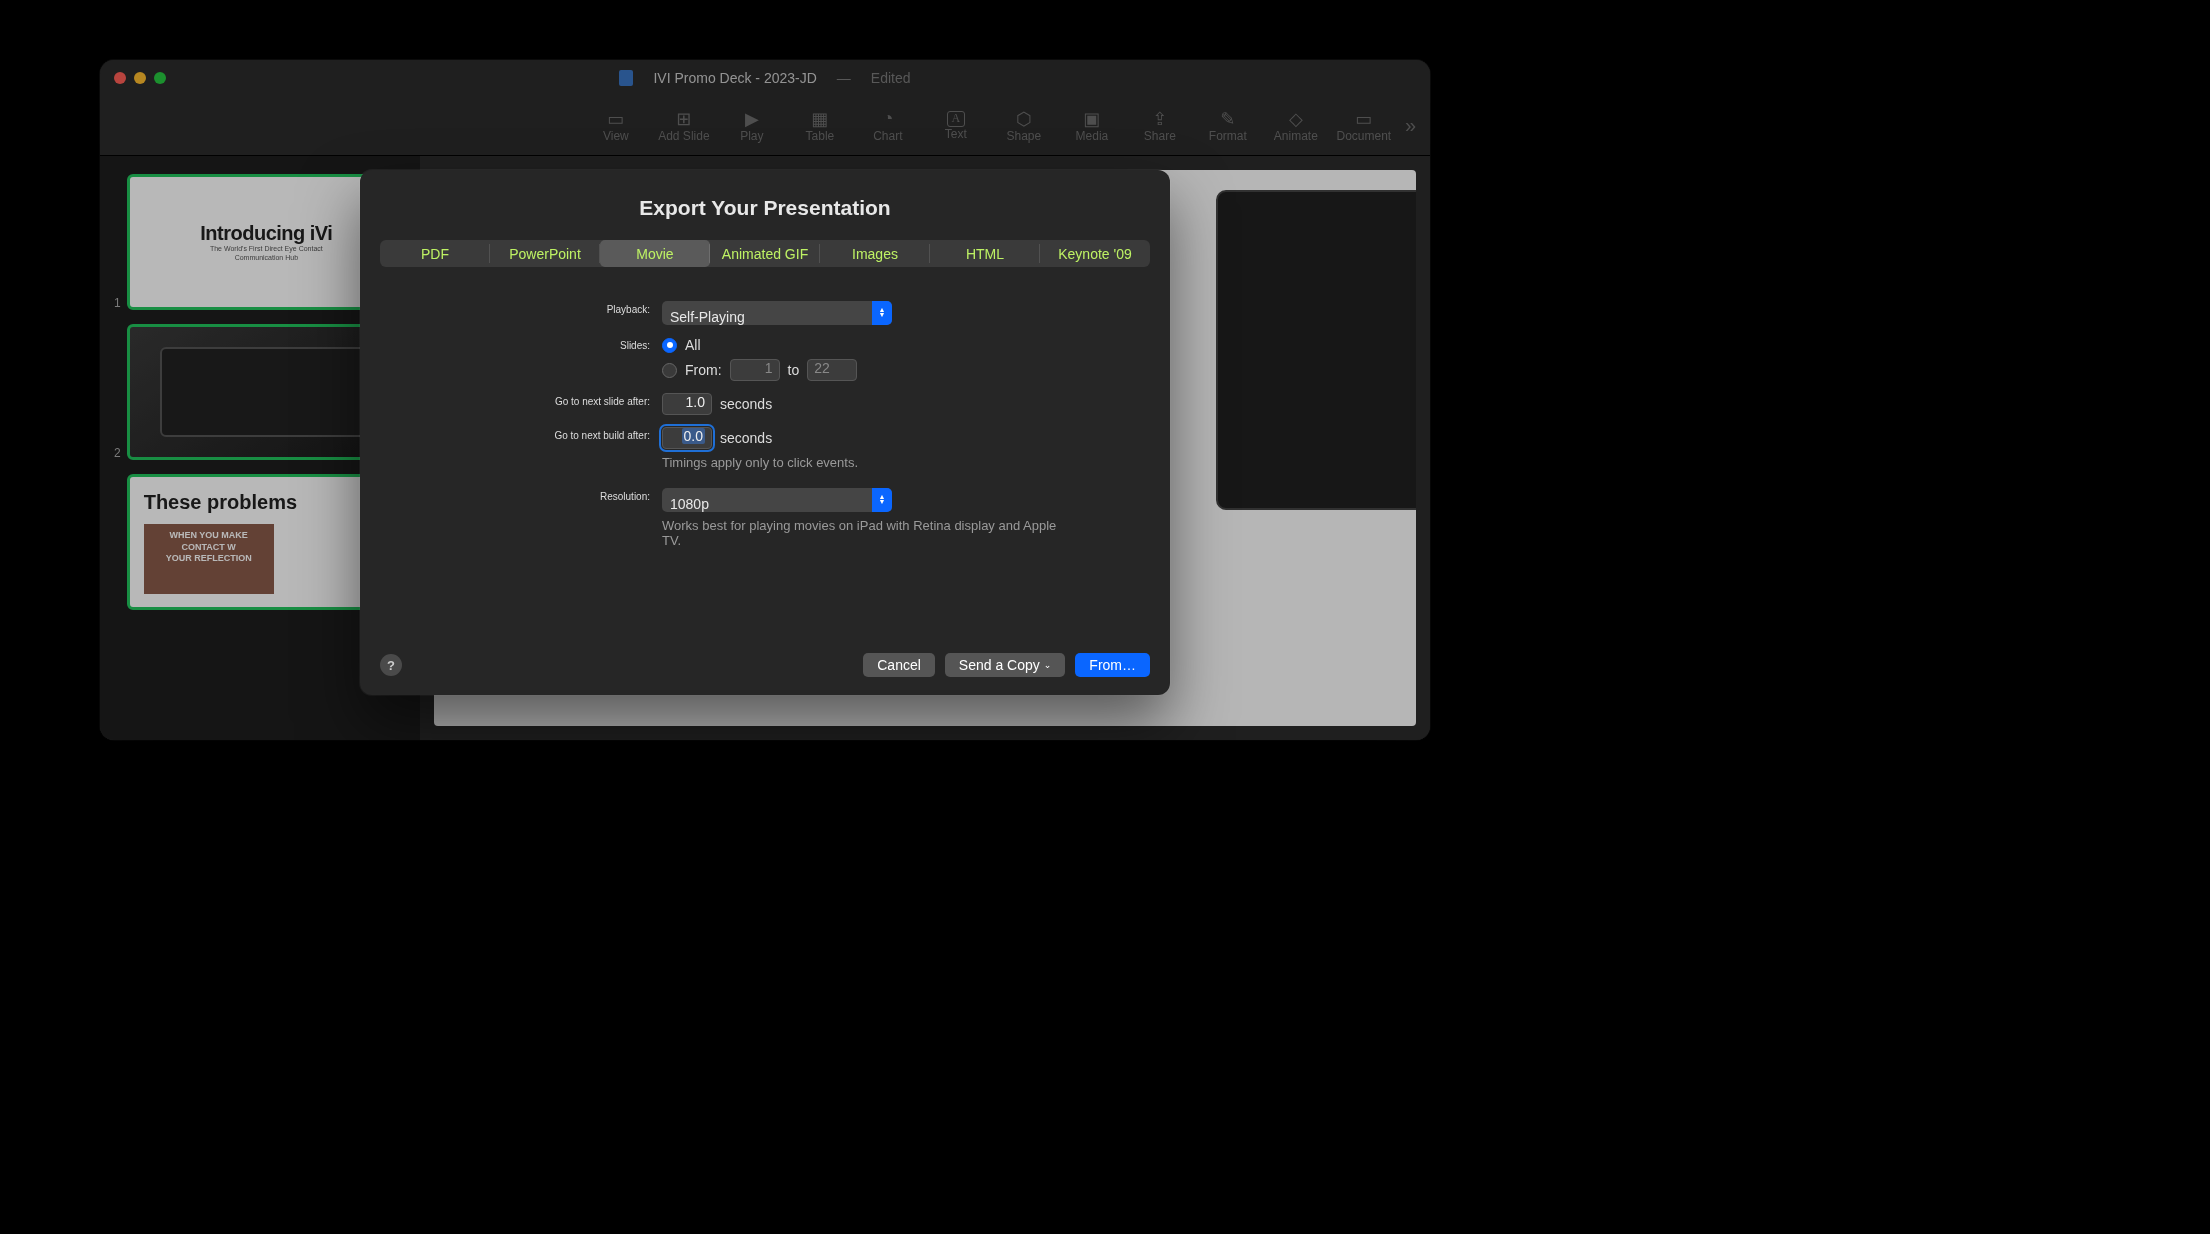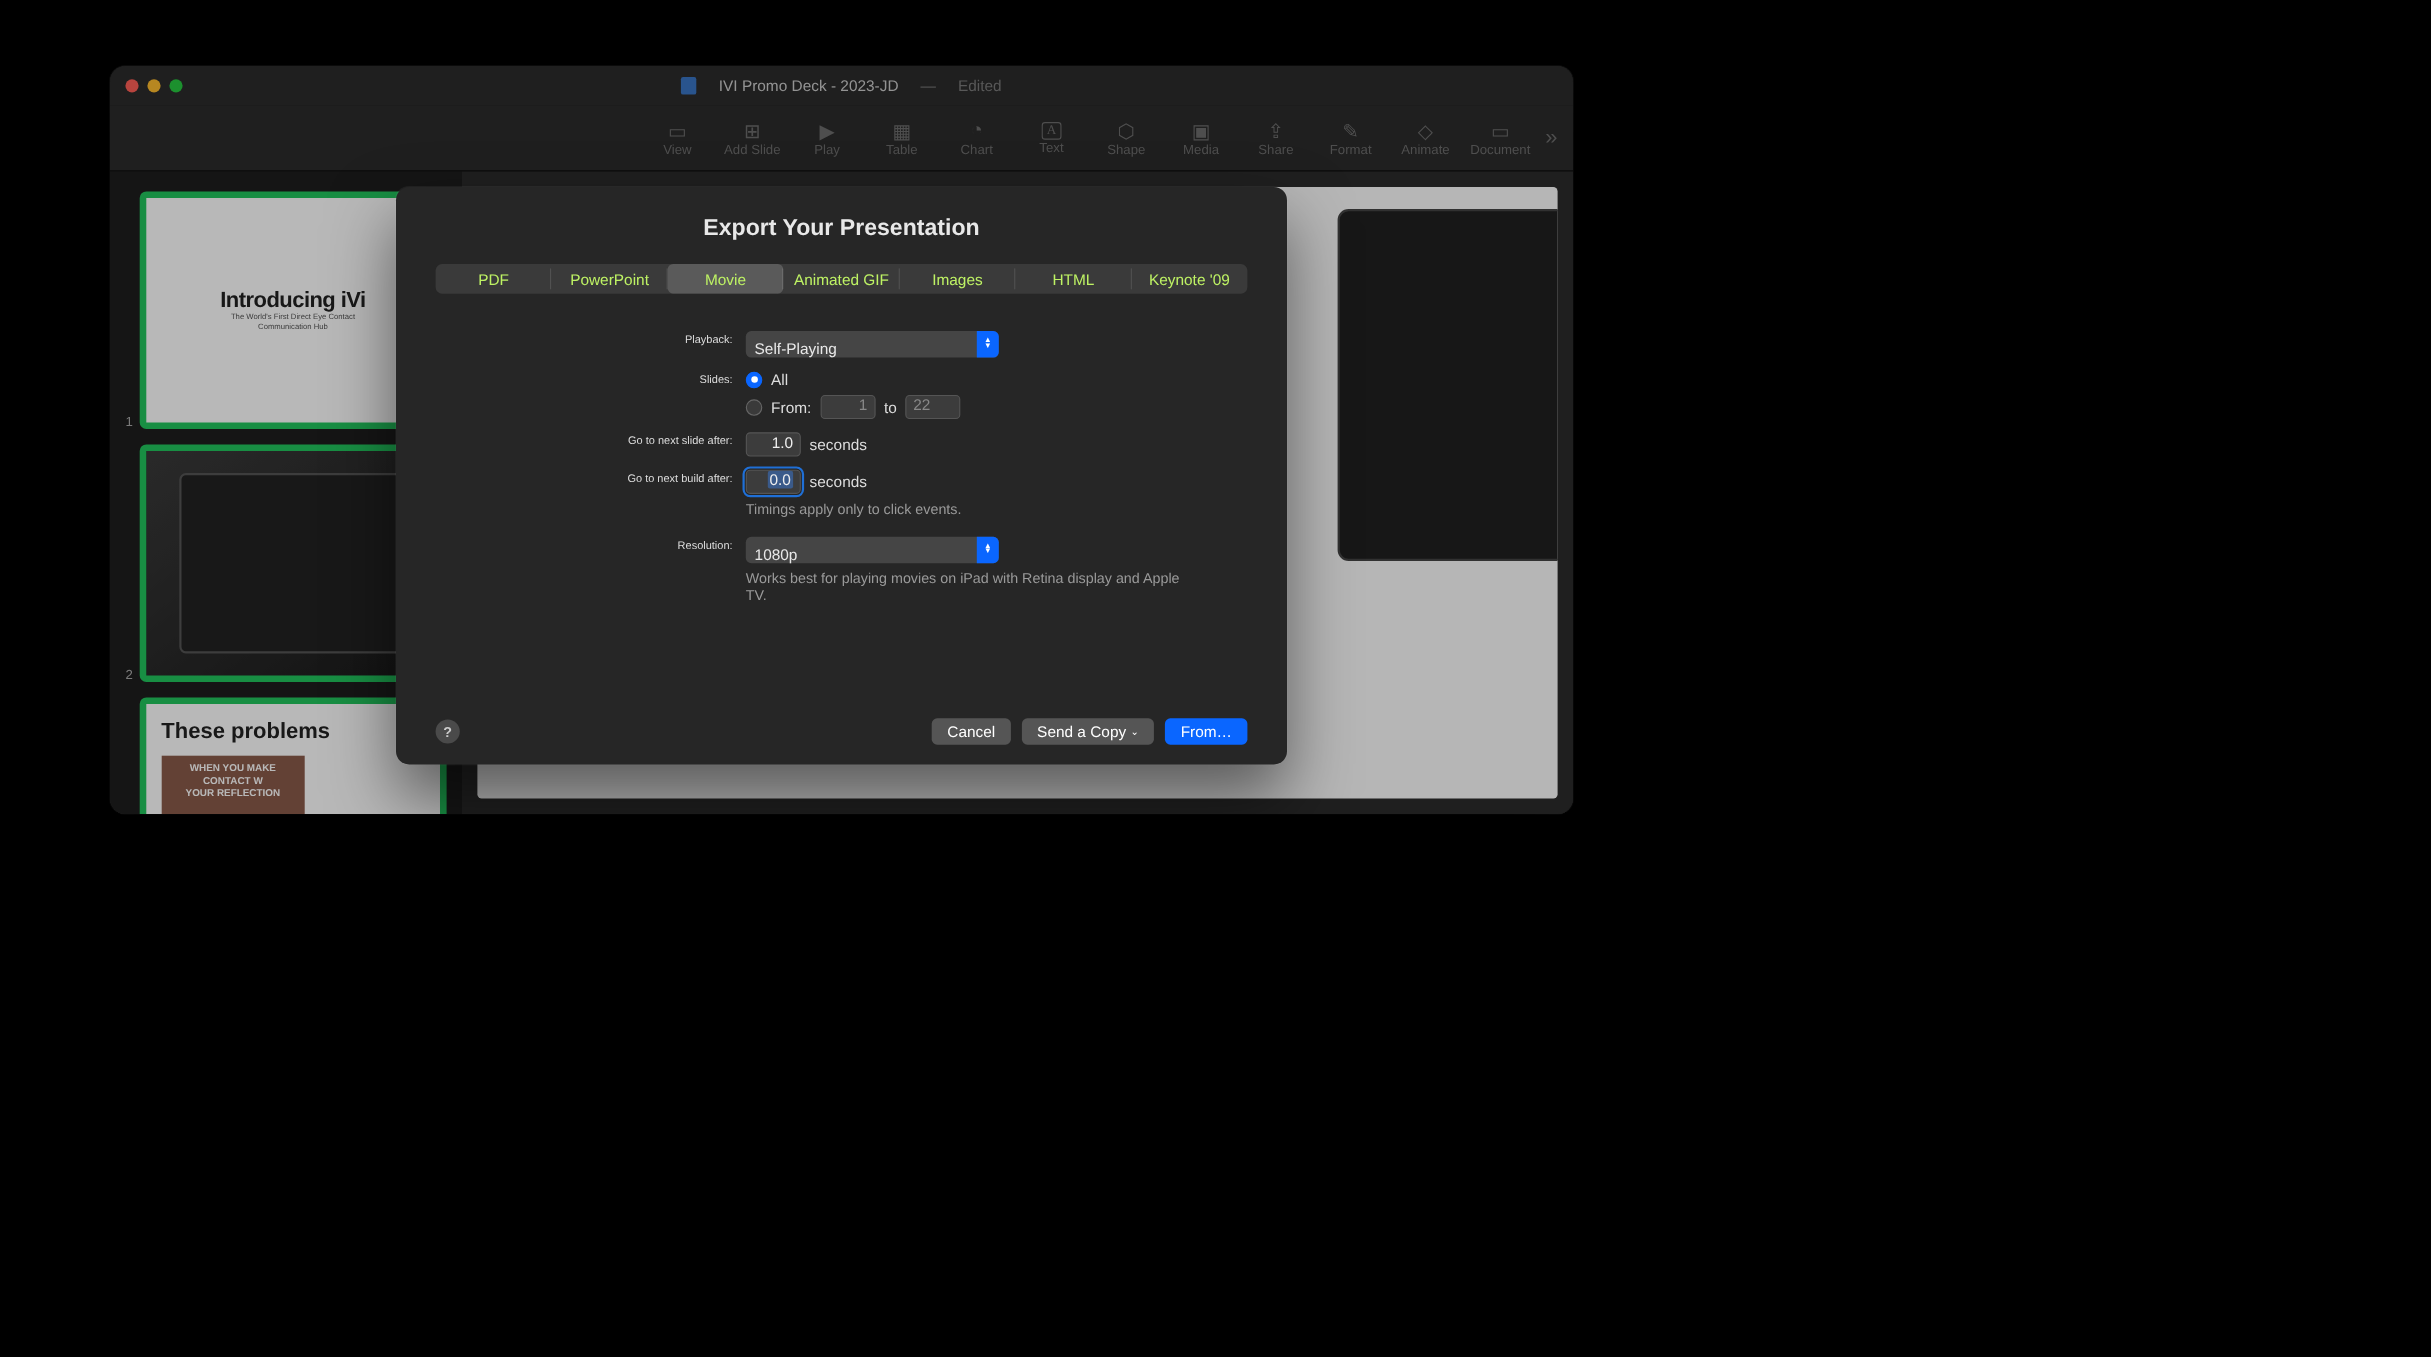--- a/index.html
+++ b/index.html
@@ -97,24 +97,24 @@
     align-items: flex-end;
     gap: 6px;
     margin-bottom: 14px;
   }
   .slide-num {
     color: #aaa;
     font-size: 12px;
   }
   .slide-thumb {
     width: 280px;
-    height: 216px;
+    height: 136px;
     border-radius: 6px;
     background: #f4f4f4;
-    border: 6px solid #22c55e;
+    border: 3px solid #22c55e;
     overflow: hidden;
   }
   .slide1 {
     background: #fff;
     display: flex; flex-direction: column; align-items: center; justify-content: center;
     color: #222;
   }
   .slide1 .h { font-weight: 700; font-size: 20px; letter-spacing: -0.5px; }
   .slide1 .s { font-size: 7px; color: #555; text-align: center; line-height: 1.2; }
   .slide2 {
@@ -179,21 +179,21 @@
   .dialog {
     position: absolute;
     left: 260px;
     top: 110px;
     width: 810px;
     height: 525px;
     background: #262626;
     border-radius: 12px;
     box-shadow: 0 30px 60px rgba(0,0,0,0.5), 0 0 0 1px rgba(255,255,255,0.06);
     color: #e8e8e8;
-    padding: 26px 36px 18px;
+    padding: 26px 20px 18px;
     display: flex;
     flex-direction: column;
   }
   .dialog h2 {
     text-align: center;
     font-size: 21px;
     font-weight: 600;
     margin-bottom: 20px;
   }
   .segmented {

